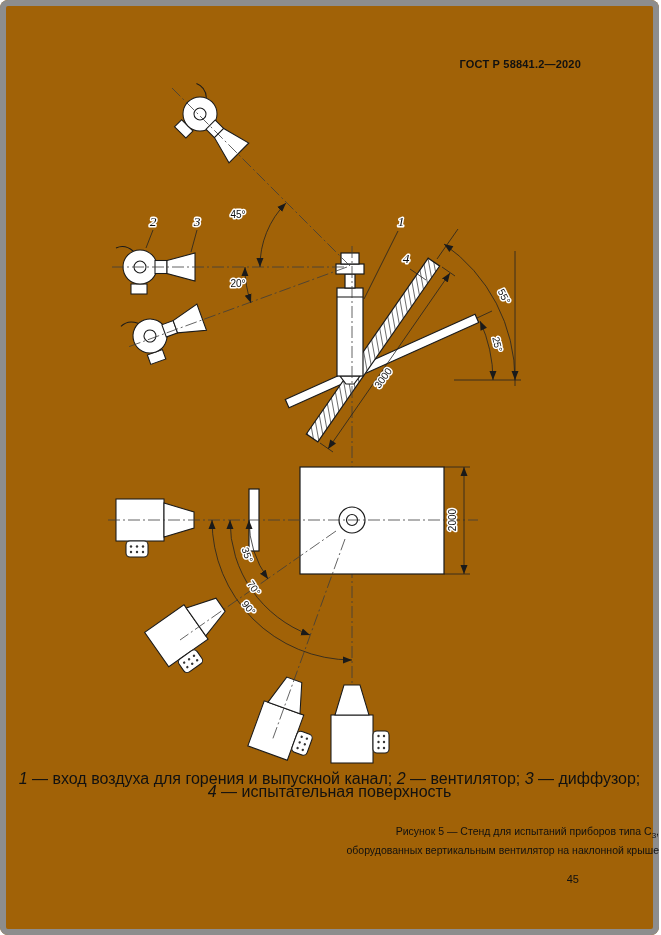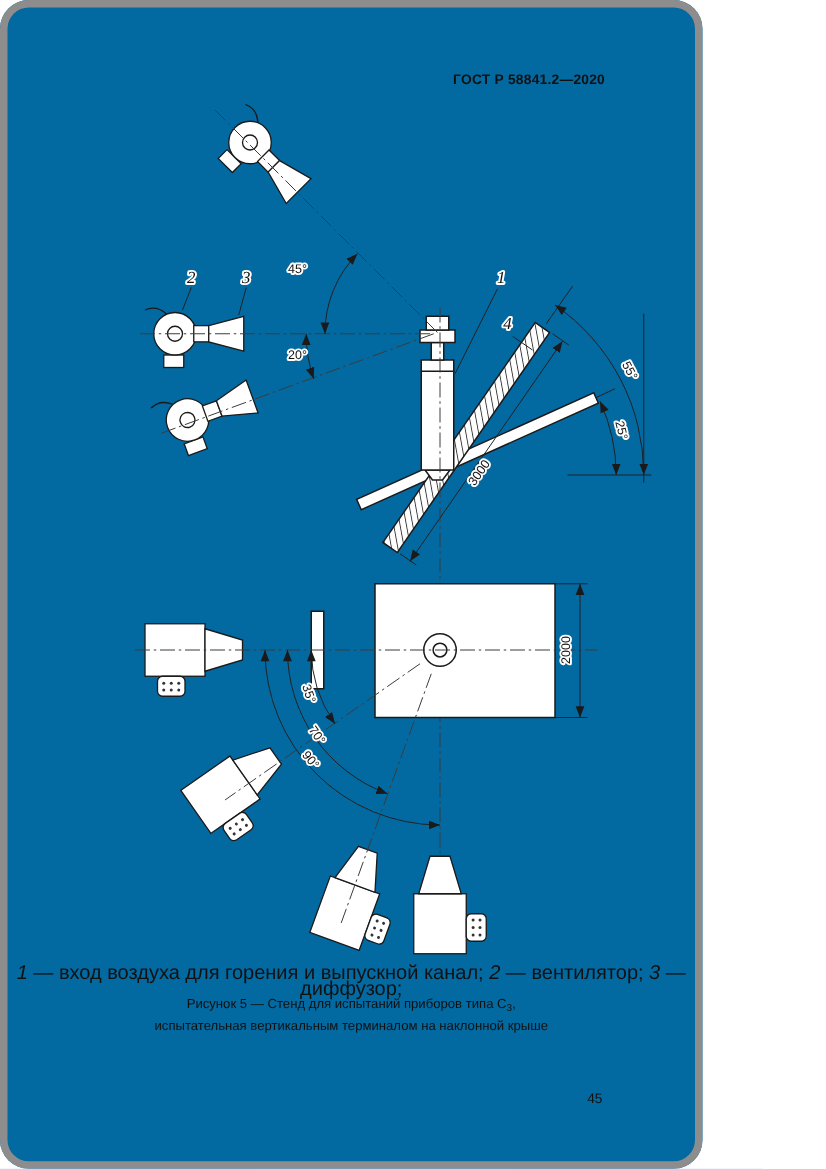--- a/index.html
+++ b/index.html
@@ -1,24 +1,24 @@
 <!DOCTYPE html>
 <html><head>
 <meta charset="utf-8">
 <style>
   html,body{margin:0;padding:0;background:#ffffff;}
   .sheet{
-    position:relative;width:562px;height:935px;background:#0369a1;
-    box-shadow:inset 0 0 0 6px #8d8d8d;border-radius:23px;overflow:hidden;
+    position:relative;width:659px;height:935px;background:#a16207;
+    box-shadow:inset 0 0 0 6px #8d8d8d;border-radius:8px;overflow:hidden;
     font-family:"Liberation Sans",sans-serif;color:#111;
   }
   .header{position:absolute;top:58px;right:78px;font-size:11px;font-weight:bold;letter-spacing:.2px;}
   .diagram{position:absolute;left:0;top:0;}
   .legend{position:absolute;top:772px;left:0;width:100%;text-align:center;font-size:16px;line-height:13px;}
-  .figcap{position:absolute;top:796px;left:0;width:100%;text-align:center;font-size:10.5px;line-height:14px;}
+  .figcap{position:absolute;top:824px;left:0;width:100%;text-align:right;font-size:10.5px;line-height:14px;}
   .figcap sub{font-size:8px;}
   .pagenum{position:absolute;top:841px;right:80px;font-size:11px;margin-top:32px;}
   .it{font-style:italic;}
 
   
   .shape{fill:#fff;stroke:#1a1a1a;stroke-width:1.2;}
   .shape2{fill:#fff;stroke:#1a1a1a;stroke-width:1.05;}
   .ln{fill:none;stroke:#1a1a1a;stroke-width:1.05;}
   .cl{fill:none;stroke:#3c3c3c;stroke-width:0.8;stroke-dasharray:12 3 2 3;}
   .thin{fill:none;stroke:#222;stroke-width:0.8;}
@@ -158,24 +158,27 @@
       <text class="dtext" x="251" y="590" transform="rotate(55 251 590)">70°</text>
       <text class="dtext" x="246" y="610" transform="rotate(50 246 610)">90°</text>
       <text class="dtext" x="456" y="520" transform="rotate(-90 456 520)">2000</text>
     </g>
   </svg>
 
   <div class="legend">
     <div>
       <span class="it">1</span><span> — вход воздуха для горения и выпускной канал; </span><span class="it">2</span><span> — вентилятор; </span><span class="it">3</span><span> — диффузор;</span>
     </div>
+    <div>
+      <span class="it">4</span><span> — испытательная поверхность</span>
+    </div>
   </div>
 
   <div class="figcap">
     <div>
       <span>Рисунок 5 — Стенд для испытаний приборов типа С</span><sub>3</sub><span>,</span>
     </div>
-    <div>испытательная вертикальным терминалом на наклонной крыше</div>
+    <div>оборудованных вертикальным вентилятор на наклонной крыше</div>
   </div>
 
   <div class="pagenum">45</div>
 
 </div>
 
 </body></html>

